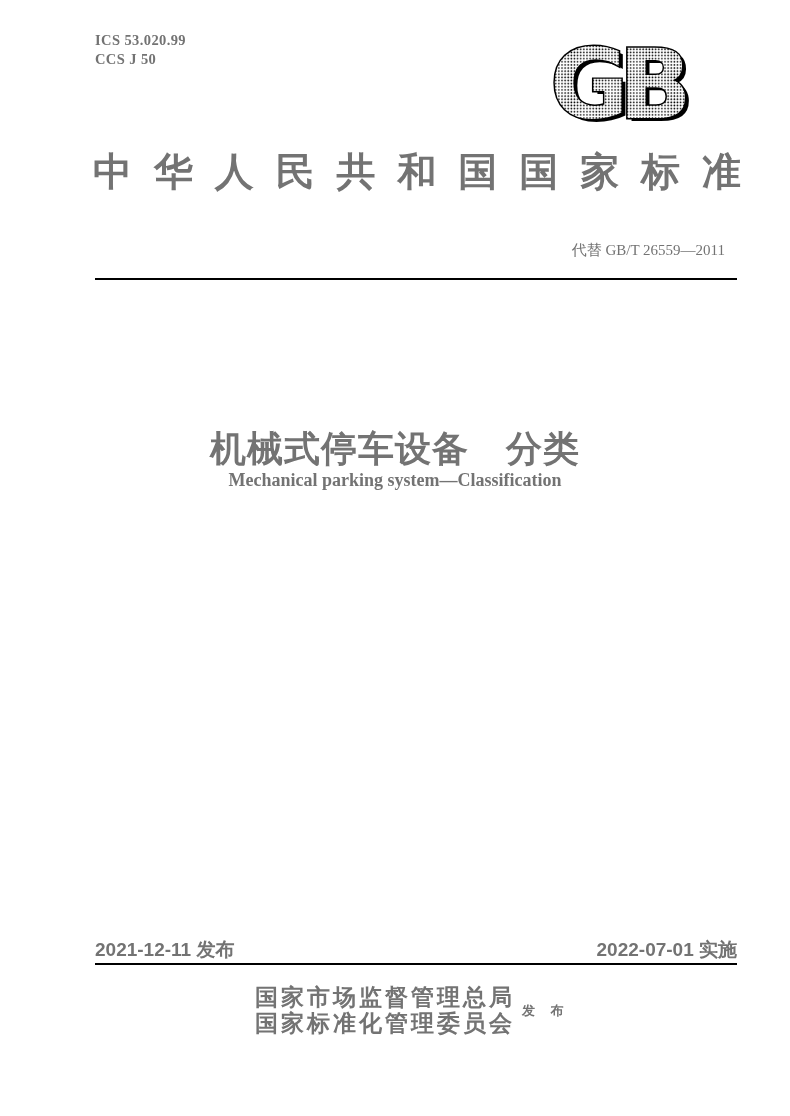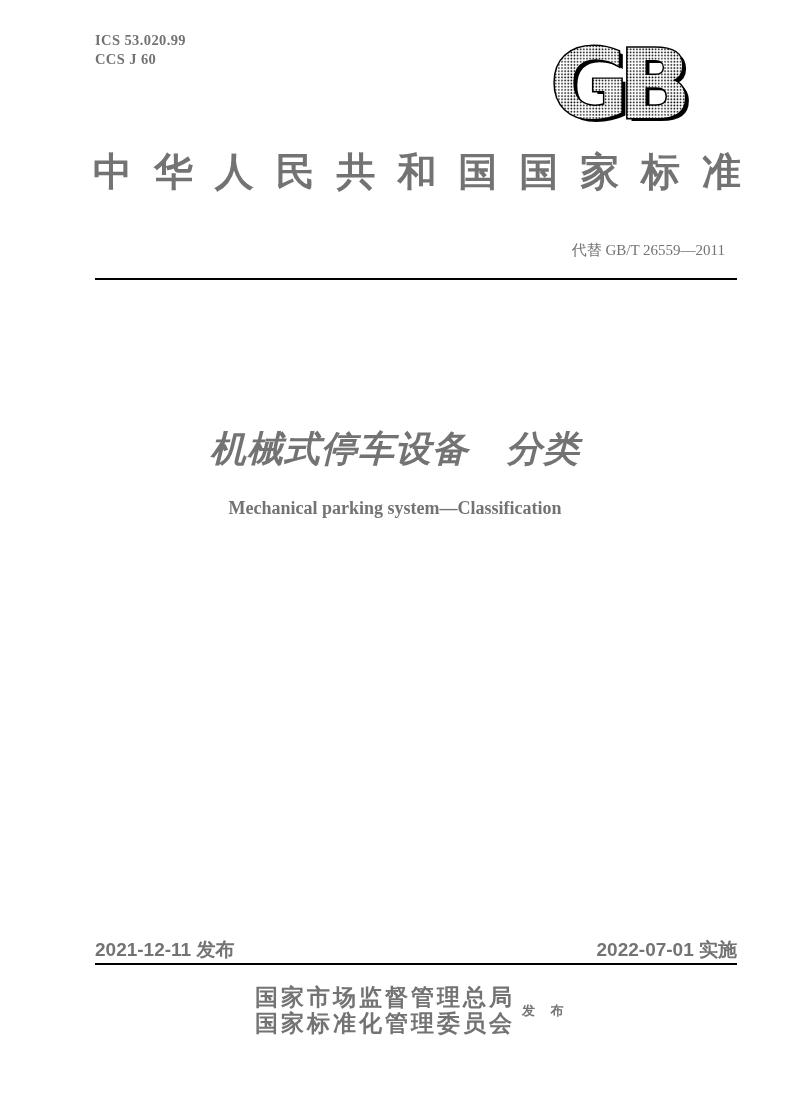--- a/index.html
+++ b/index.html
@@ -67,25 +67,24 @@
   .doc-title-zh {
     position: absolute;
     left: 0; top: 428px;
     width: 790px;
     text-align: center;
     font-family: "Liberation Sans", "DejaVu Sans", sans-serif;
     font-weight: bold;
     font-size: 36px;
     line-height: 42px;
     letter-spacing: 1px;
-    font-style: italic;
   }
   .doc-title-en {
     position: absolute;
-    left: 0; top: 496px;
+    left: 0; top: 468px;
     width: 790px;
     text-align: center;
     font-weight: bold;
     font-size: 18px;
     line-height: 24px;
   }
   .date-row {
     position: absolute;
     left: 95px;
     top: 938px;
@@ -118,21 +117,21 @@
     white-space: pre;
   }
 </style>
 </head>
 <body>
 
 <div class="page">
 
   <div class="ics-block">
     <div>ICS 53.020.99</div>
-    <div>CCS J 60</div>
+    <div>CCS J 50</div>
   </div>
 
   <svg class="gb-logo" viewBox="0 0 160 82" xmlns="http://www.w3.org/2000/svg" aria-hidden="true">
     <defs>
       <pattern id="halftone" width="3.2" height="3.2" patternUnits="userSpaceOnUse">
         <rect width="3.2" height="3.2" fill="#ffffff"></rect>
         <circle cx="1.1" cy="1.1" r="0.85" fill="#000000"></circle>
       </pattern>
     </defs>
     <g font-family="'DejaVu Sans', sans-serif" font-weight="bold" font-size="98" letter-spacing="-10">

